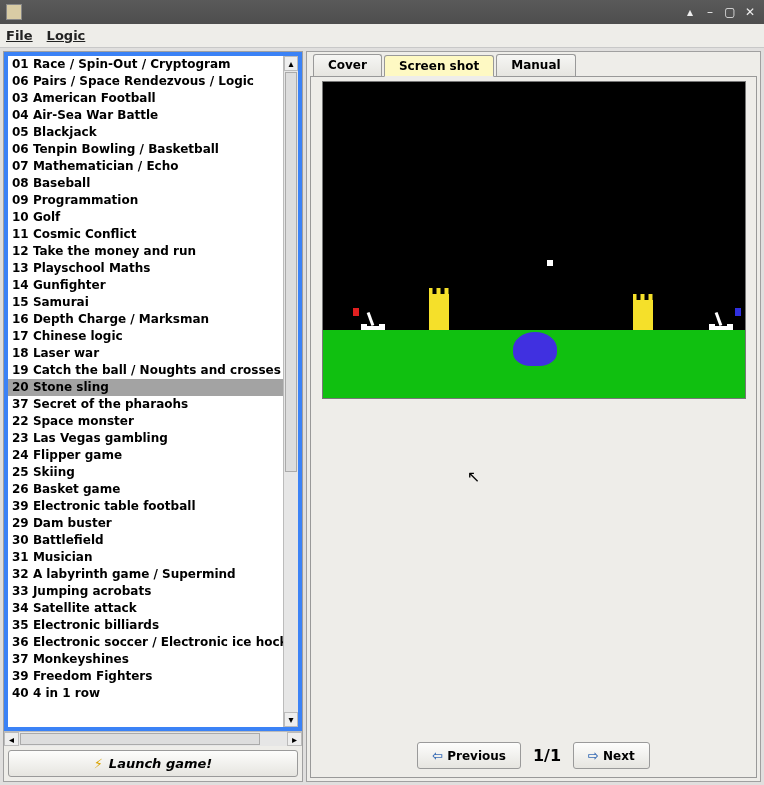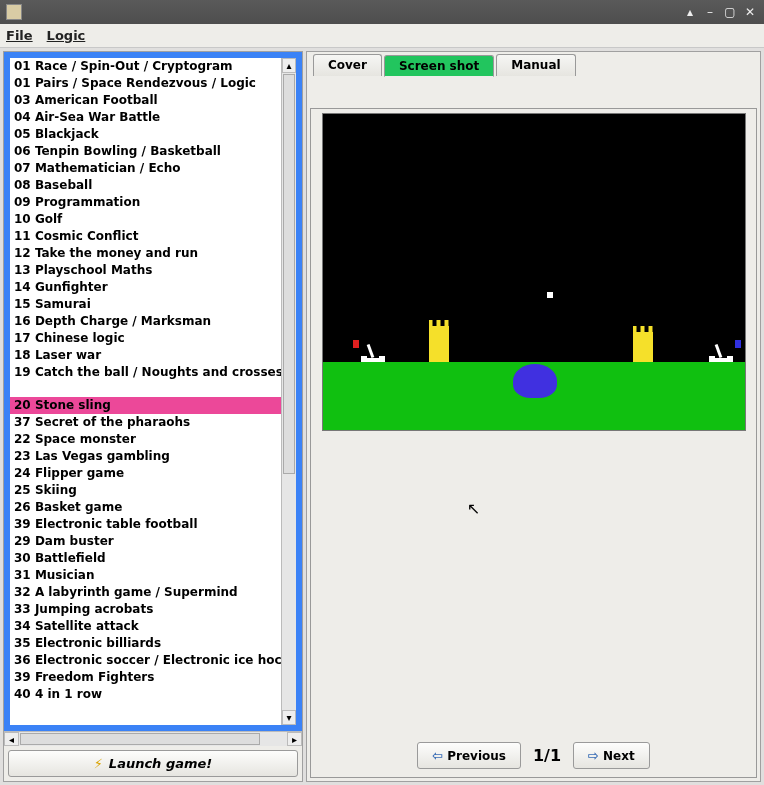--- a/index.html
+++ b/index.html
@@ -58,40 +58,39 @@
   display: flex; flex-direction: column;
   width: 300px; min-width: 300px;
   border: 1px solid #a0a0a0;
   background: #eeede9;
 }
 .list-container {
   flex: 1;
   overflow: hidden;
   position: relative;
   background: #fff;
-  border: 6px solid #3b82f6;
+  border: 4px solid #3b82f6;
   margin: 0;
   display: flex;
 }
 .list-inner {
   flex: 1;
   overflow: hidden;
 }
 .list-item {
   padding: 0 4px;
   line-height: 17px;
   font-size: 12px;
   font-weight: bold;
   cursor: pointer;
   white-space: nowrap;
   color: #000;
 }
 .list-item.selected {
-  background: #ec4899;
-  margin-top: 16px;
+  background: #a3a3a3;
 }
 .vscroll {
   width: 15px;
   background: #e6e6e6;
   border-left: 1px solid #bbb;
   position: relative;
 }
 .vscroll .up, .vscroll .down {
   height: 15px; display: flex; align-items: center; justify-content: center;
   font-size: 10px; cursor: pointer; background: #eee; border: 1px solid #bbb;
@@ -126,40 +125,39 @@
   font-size: 13px;
   cursor: pointer;
   display: flex; align-items: center; justify-content: center; gap: 6px;
 }
 .launch-btn .bolt { color: #d9a300; font-style: normal; }
 .right-panel {
   flex: 1;
   display: flex; flex-direction: column;
   border: 1px solid #a0a0a0;
   background: #eeede9;
-  gap: 32px;
 }
 .tabs {
   display: flex;
   padding: 2px 6px 0 6px;
 }
 .tab {
   padding: 3px 14px;
   border: 1px solid #999;
   border-bottom: none;
   margin-right: 2px;
   background: linear-gradient(to bottom,#f6f6f4,#e6e5e0);
   border-radius: 3px 3px 0 0;
   font-size: 12px;
   font-weight: bold;
   cursor: pointer;
   position: relative;
 }
 .tab.active {
-  background: #22c55e;
+  background: #fef9c3;
   border-bottom: 1px solid #eeede9;
   top: 1px;
 }
 .tab-body {
   flex: 1;
   border: 1px solid #999;
   margin: 0 3px 3px 3px;
   background: #eeede9;
   display: flex; flex-direction: column;
   min-height: 0;
@@ -247,21 +245,21 @@
 <div class="menubar">
   <div class="menu-item"><span class="ul">File</span></div>
   <div class="menu-item"><span class="ul">Logic</span></div>
 </div>
 
 <div class="content">
   <div class="left-panel">
     <div class="list-container">
       <div class="list-inner" id="game-list">
           <div class="list-item">01 Race / Spin-Out / Cryptogram</div>
-          <div class="list-item">01 Pairs / Space Rendezvous / Logic</div>
+          <div class="list-item">06 Pairs / Space Rendezvous / Logic</div>
           <div class="list-item">03 American Football</div>
           <div class="list-item">04 Air-Sea War Battle</div>
           <div class="list-item">05 Blackjack</div>
           <div class="list-item">06 Tenpin Bowling / Basketball</div>
           <div class="list-item">07 Mathematician / Echo</div>
           <div class="list-item">08 Baseball</div>
           <div class="list-item">09 Programmation</div>
           <div class="list-item">10 Golf</div>
           <div class="list-item">11 Cosmic Conflict</div>
           <div class="list-item">12 Take the money and run</div>
@@ -281,20 +279,21 @@
           <div class="list-item">26 Basket game</div>
           <div class="list-item">39 Electronic table football</div>
           <div class="list-item">29 Dam buster</div>
           <div class="list-item">30 Battlefield</div>
           <div class="list-item">31 Musician</div>
           <div class="list-item">32 A labyrinth game / Supermind</div>
           <div class="list-item">33 Jumping acrobats</div>
           <div class="list-item">34 Satellite attack</div>
           <div class="list-item">35 Electronic billiards</div>
           <div class="list-item">36 Electronic soccer / Electronic ice hockey</div>
+          <div class="list-item">37 Monkeyshines</div>
           <div class="list-item">39 Freedom Fighters</div>
           <div class="list-item">40 4 in 1 row</div>
         </div>
       <div class="vscroll">
         <div class="up">▴</div>
         <div class="thumb"></div>
         <div class="down" style="position:absolute;bottom:0;left:0;right:0;">▾</div>
       </div>
     </div>
     <div class="hscroll">

